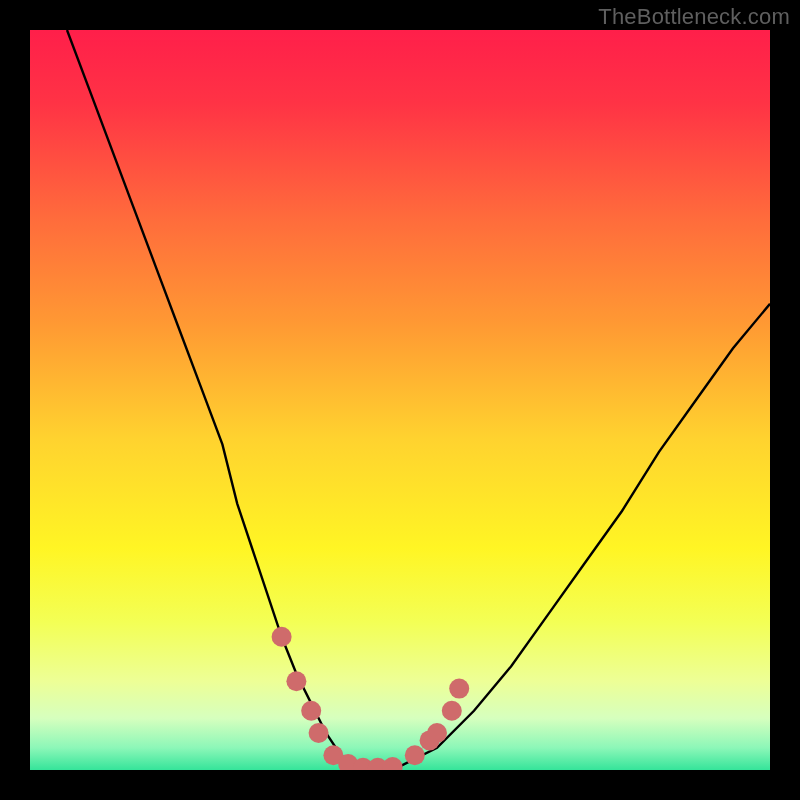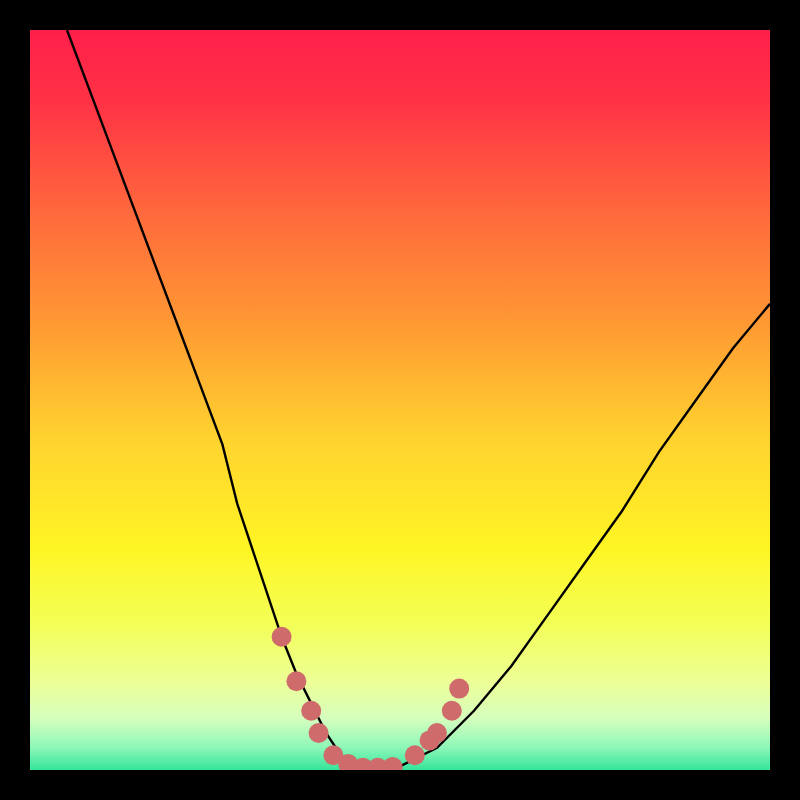--- a/index.html
+++ b/index.html
@@ -34,20 +34,21 @@
     font-size: 22px;
     font-weight: 500;
     letter-spacing: 0.2px;
   }
 </style>
 </head>
 <body>
 
 <div class="frame">
 
+  <div class="watermark">TheBottleneck.com</div>
 
   <svg class="plot" viewBox="0 0 740 740" preserveAspectRatio="none">
     <defs>
       <linearGradient id="bg-grad" x1="0" y1="0" x2="0" y2="1">
           <stop offset="0%" stop-color="#ff1f4a"></stop>
           <stop offset="10%" stop-color="#ff3345"></stop>
           <stop offset="25%" stop-color="#ff6a3c"></stop>
           <stop offset="40%" stop-color="#ff9a33"></stop>
           <stop offset="55.00000000000001%" stop-color="#ffd22f"></stop>
           <stop offset="70%" stop-color="#fff524"></stop>

